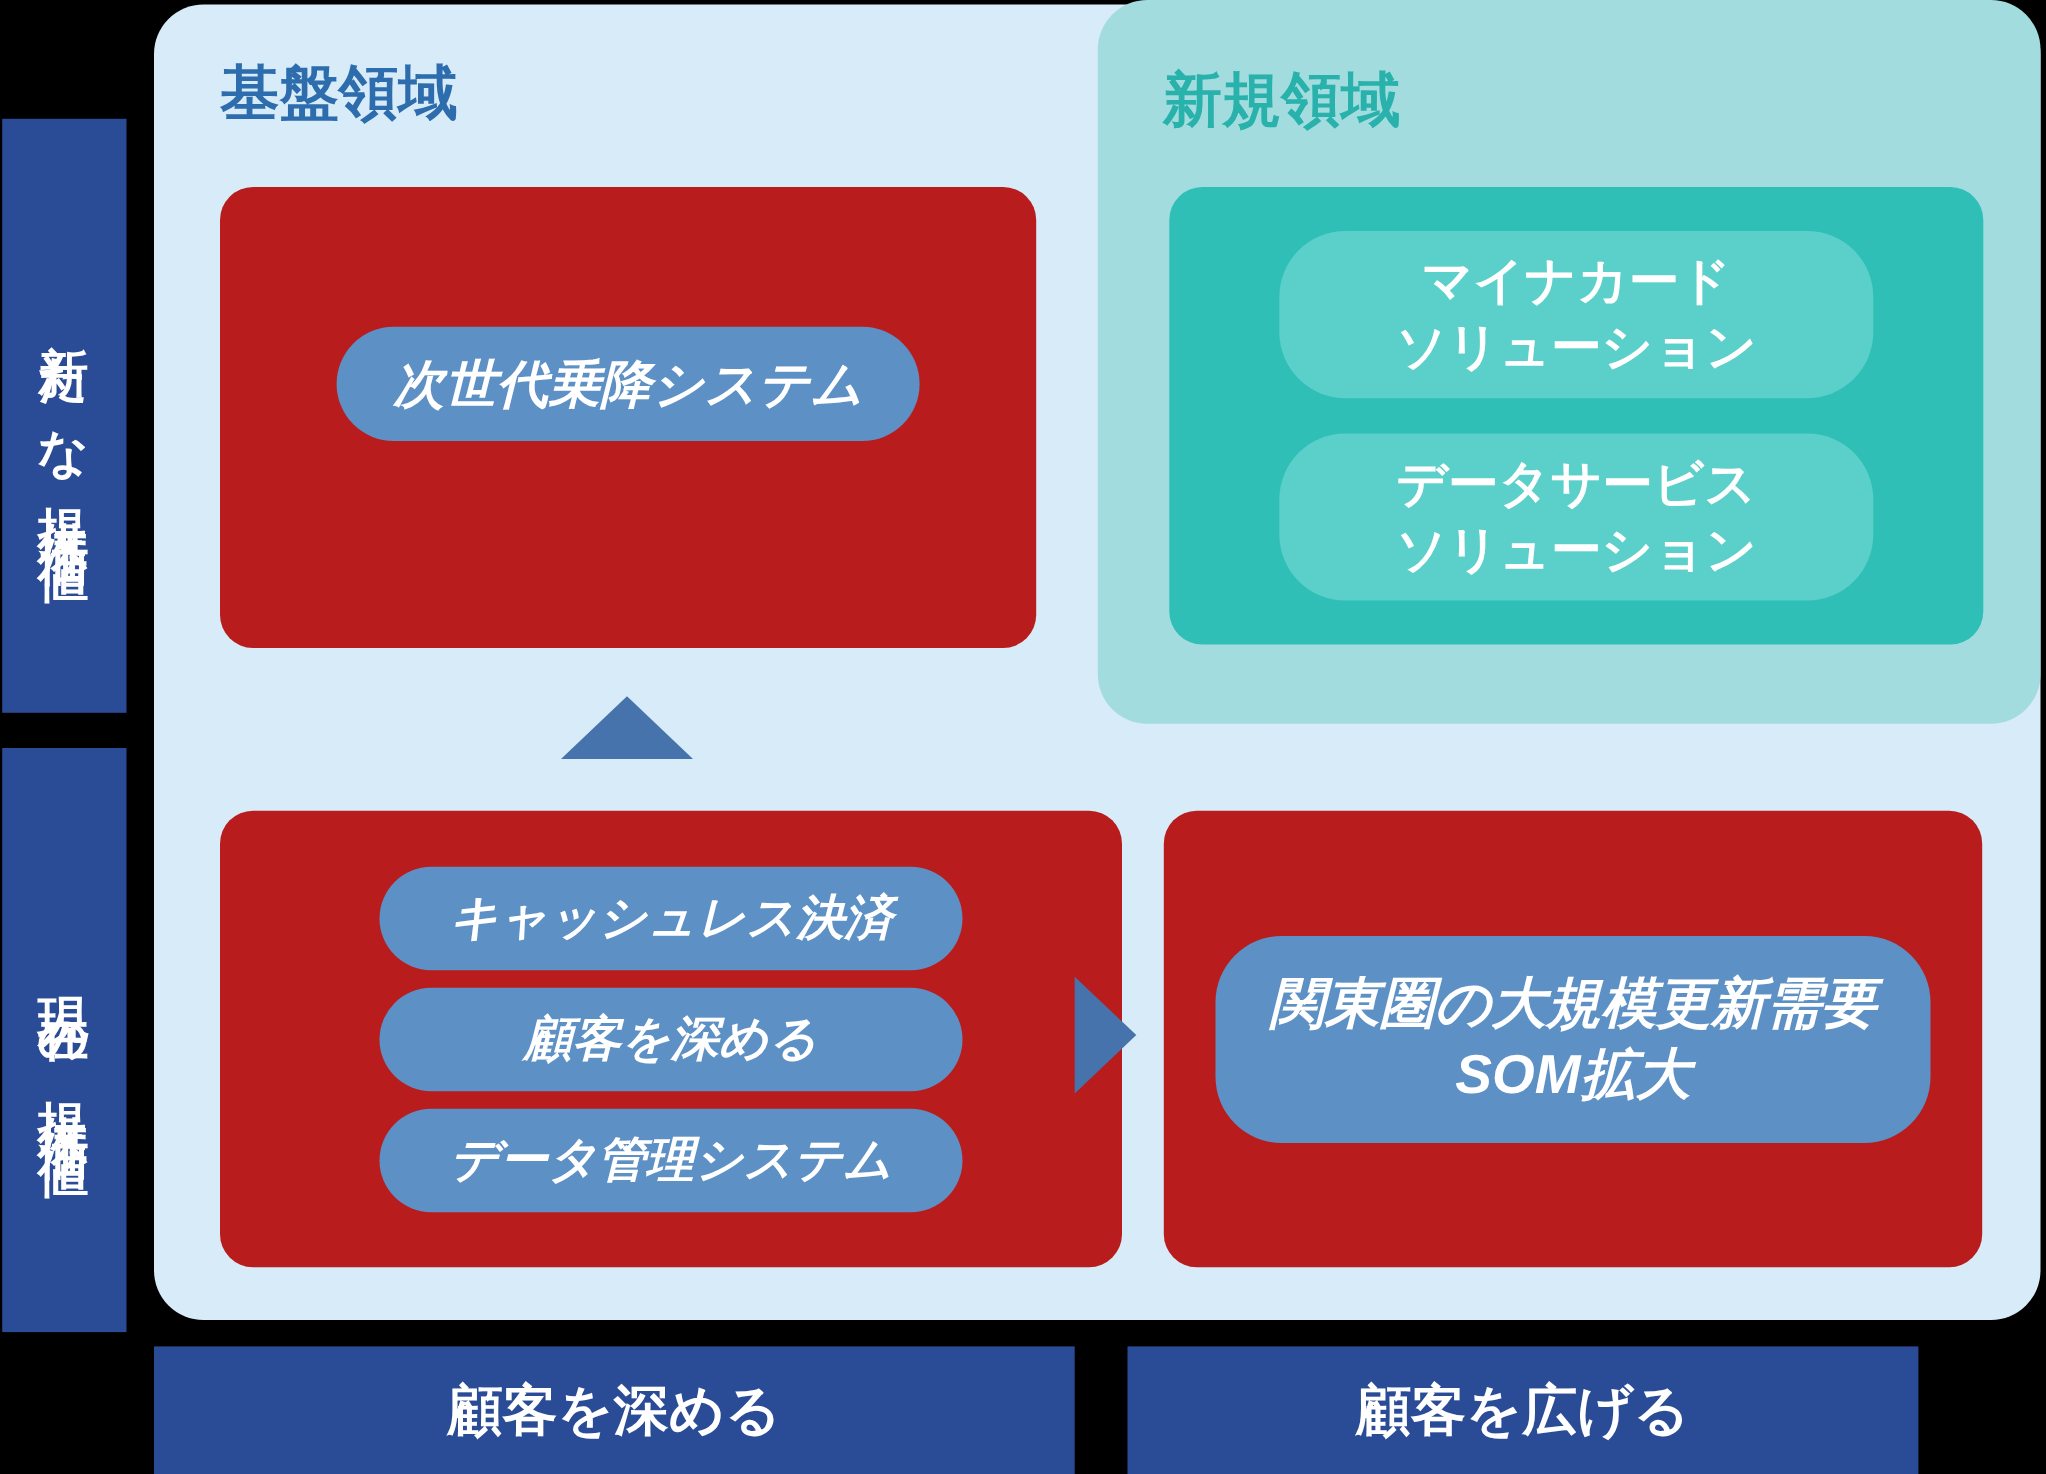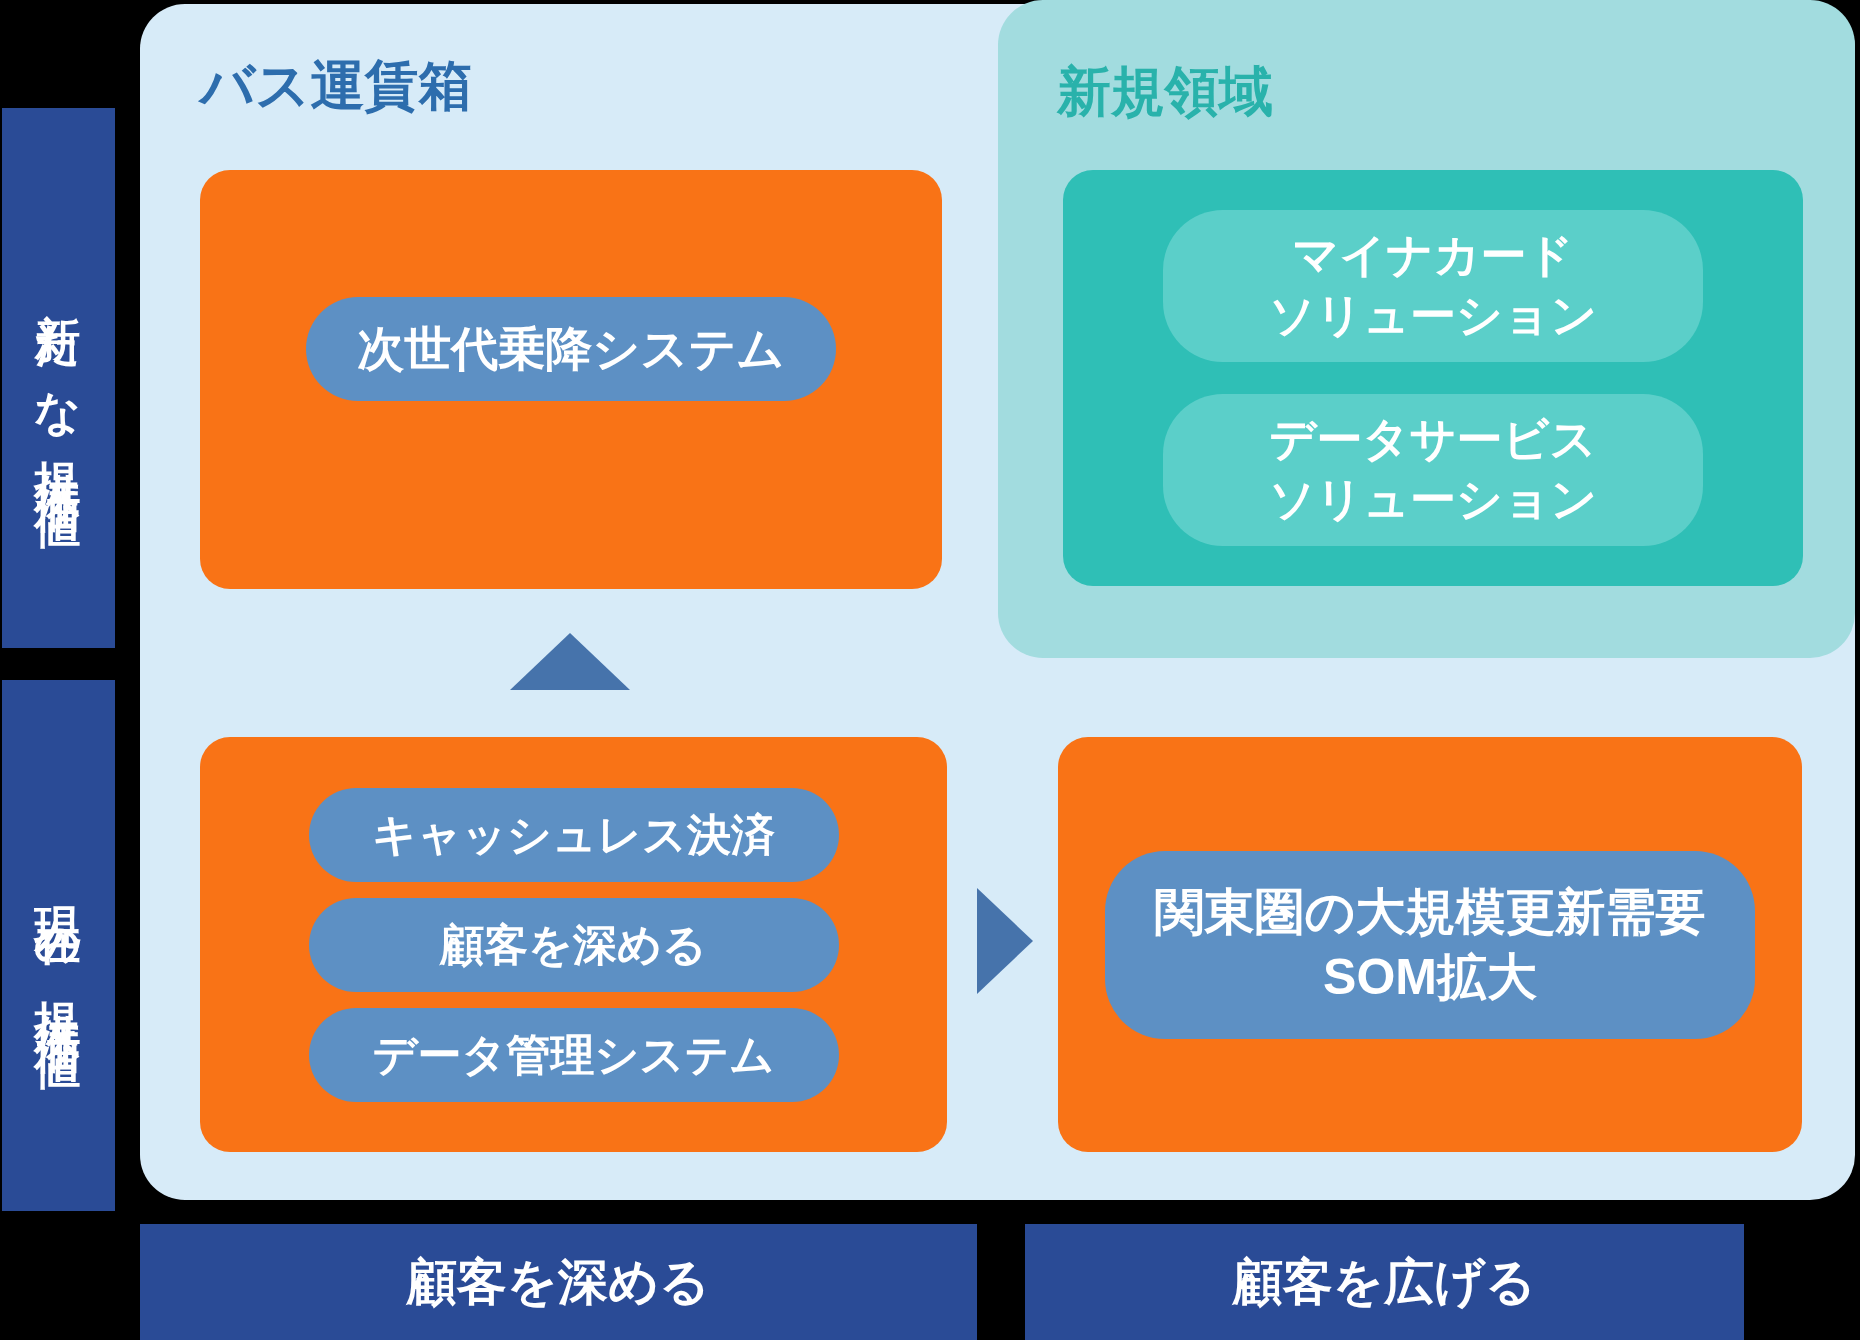--- a/index.html
+++ b/index.html
@@ -28,25 +28,25 @@
     position:absolute;left:998px;top:0px;width:857px;height:658px;
     background:#a2dcdf;border-radius:45px;
   }
   
   .sec-label{position:absolute;font-size:54px;line-height:1;}
   .lbl-foundation{left:200px;top:58px;color:#2d6dad;}
   .lbl-newarea{left:1057px;top:64px;color:#29b2ab;}
   
   .box{position:absolute;border-radius:30px;display:flex;flex-direction:column;
        align-items:center;justify-content:center;}
-  .box-blue{background:#f97316;}
+  .box-blue{background:#b91c1c;font-style:italic;}
   .box-teal{background:#2fbfb6;}
   .box-tl{left:200px;top:170px;width:742px;height:419px;}
   .box-nt{left:1063px;top:170px;width:740px;height:416px;gap:32px;}
-  .box-bl{left:200px;top:737px;width:747px;height:415px;gap:16px;}
+  .box-bl{left:200px;top:737px;width:820px;height:415px;gap:16px;}
   .box-br{left:1058px;top:737px;width:744px;height:415px;}
   
   .pill{
     border-radius:60px;color:#fff;display:flex;flex-direction:column;
     align-items:center;justify-content:center;text-align:center;line-height:1.3;
   }
   .pill-blue{background:#5d90c4;}
   .pill-teal{background:#5bcfc9;}
   .pill-tl{width:530px;height:104px;font-size:47px;margin-top:-62px;}
   .pill-nt{width:540px;height:152px;font-size:46px;}
@@ -80,21 +80,21 @@
 
   <div class="panel-teal"></div>
 
   <div class="vbar vbar1">
     <span class="vtxt">新たな提供価値</span>
   </div>
   <div class="vbar vbar2">
     <span class="vtxt">現在の提供価値</span>
   </div>
 
-  <div class="sec-label lbl-foundation">バス運賃箱</div>
+  <div class="sec-label lbl-foundation">基盤領域</div>
   <div class="sec-label lbl-newarea">新規領域</div>
 
   <div class="box box-blue box-tl">
     <div class="pill pill-blue pill-tl">次世代乗降システム</div>
   </div>
 
   <div class="box box-teal box-nt">
     <div class="pill pill-teal pill-nt">
       <span>マイナカード</span>
       <span>ソリューション</span>

